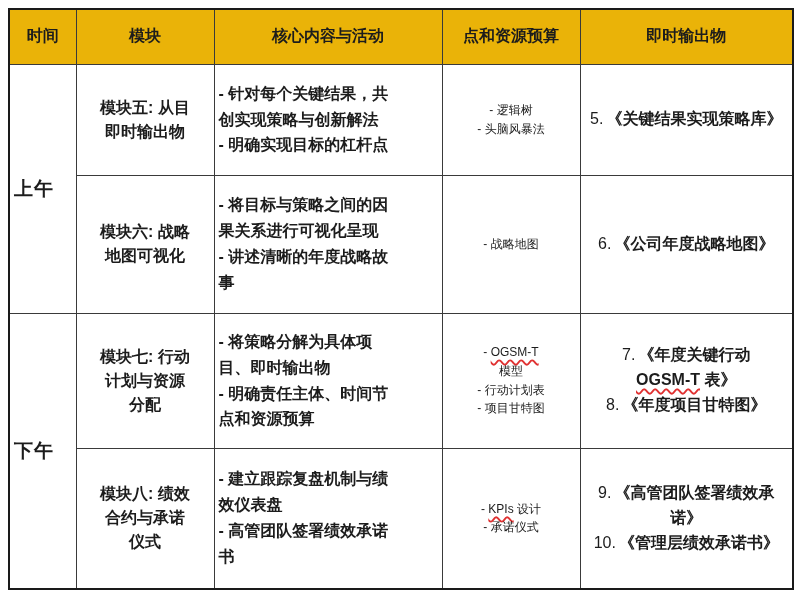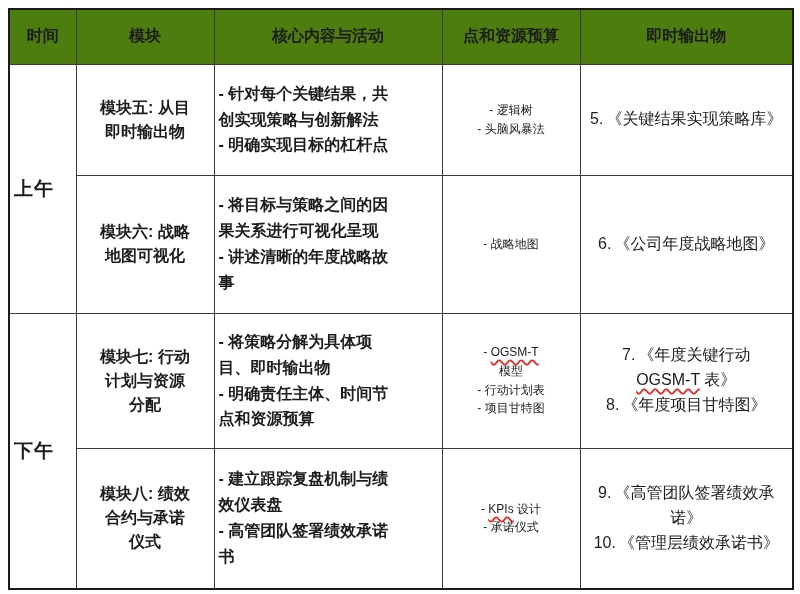--- a/index.html
+++ b/index.html
@@ -34,21 +34,21 @@
     overflow: hidden;
     vertical-align: middle;
   }
   tr.r-hdr  { height: 55px; }
   tr.r-one  { height: 111px; }
   tr.r-two  { height: 138px; }
   tr.r-three{ height: 135px; }
   tr.r-four { height: 141px; }
 
   th.hdr-cell {
-    background: #4d7c0f;
+    background: #eab308;
     font-weight: bold;
     font-size: 16px;
     text-align: center;
     color: #1c1c1c;
   }
   td.time-cell {
     font-weight: bold;
     font-size: 19px;
     text-align: left;
     letter-spacing: 1px;
@@ -78,21 +78,21 @@
     font-size: 16px;
     text-align: center;
     line-height: 1.55;
     padding: 2px 2px;
   }
   .out-num {
     font-weight: normal;
     margin-right: 3px;
   }
   .out-title {
-    font-weight: normal;
+    font-weight: bold;
   }
   .squiggle {
     text-decoration-line: underline;
     text-decoration-style: wavy;
     text-decoration-color: #e03131;
     text-decoration-thickness: 1.5px;
     text-underline-offset: 3px;
     text-decoration-skip-ink: none;
   }
 </style>

